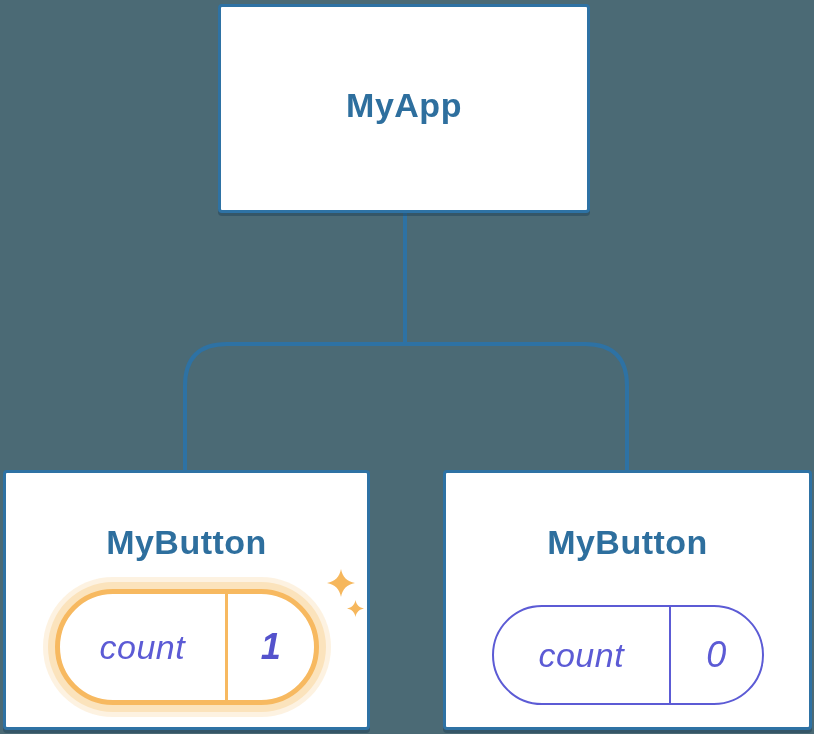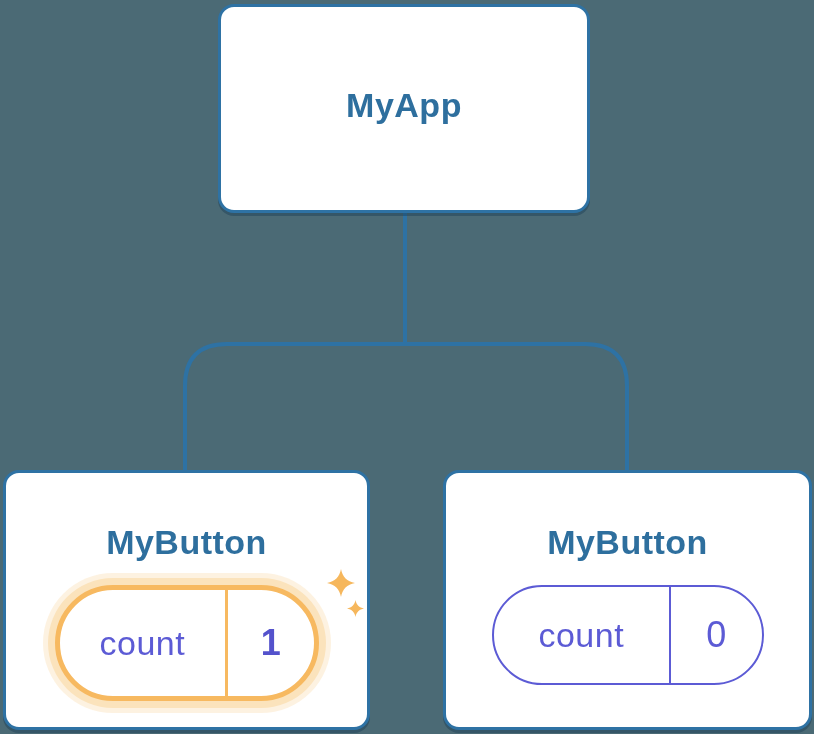--- a/index.html
+++ b/index.html
@@ -23,42 +23,42 @@
   }
   .stage{position:relative;width:814px;height:734px;background:var(--background);}
 
   .connector-svg{position:absolute;left:0;top:0;width:814px;height:734px;pointer-events:none;}
   .connector-svg path{stroke:var(--connector);stroke-width:4;fill:none;}
 
   .node-card{
     position:absolute;box-sizing:border-box;
     background:var(--card-bg);
     border:3px solid var(--card-border);
-    border-radius:16px;
+    border-radius:4px;
     box-shadow:0 3px 0 rgba(27,62,86,0.45);
     display:flex;flex-direction:column;align-items:center;
   }
   .app-card{left:218px;top:4px;width:372px;height:209px;justify-content:center;}
   .button-card-left{left:3px;top:470px;width:367px;height:260px;}
   .button-card-right{left:443px;top:470px;width:369px;height:260px;}
 
   .node-title{
     color:var(--title-text);
     font-weight:bold;
     font-size:34px;
     letter-spacing:0.5px;
     line-height:1;
   }
   .app-card .node-title{padding-bottom:8px;}
   .button-card-left .node-title,
   .button-card-right .node-title{margin-top:52px;}
 
   .pill-row{
     margin-top:26px;height:120px;
-    display:flex;align-items:flex-start;justify-content:center;
+    display:flex;align-items:flex-end;justify-content:center;font-style:italic;
   }
   .state-pill{
     box-sizing:border-box;display:flex;align-items:stretch;
     background:var(--card-bg);overflow:hidden;
   }
   .state-pill .cell{
     display:flex;align-items:center;justify-content:center;
   }
   .state-key{
     color:var(--state-text);font-size:34px;font-weight:normal;letter-spacing:0.5px;

